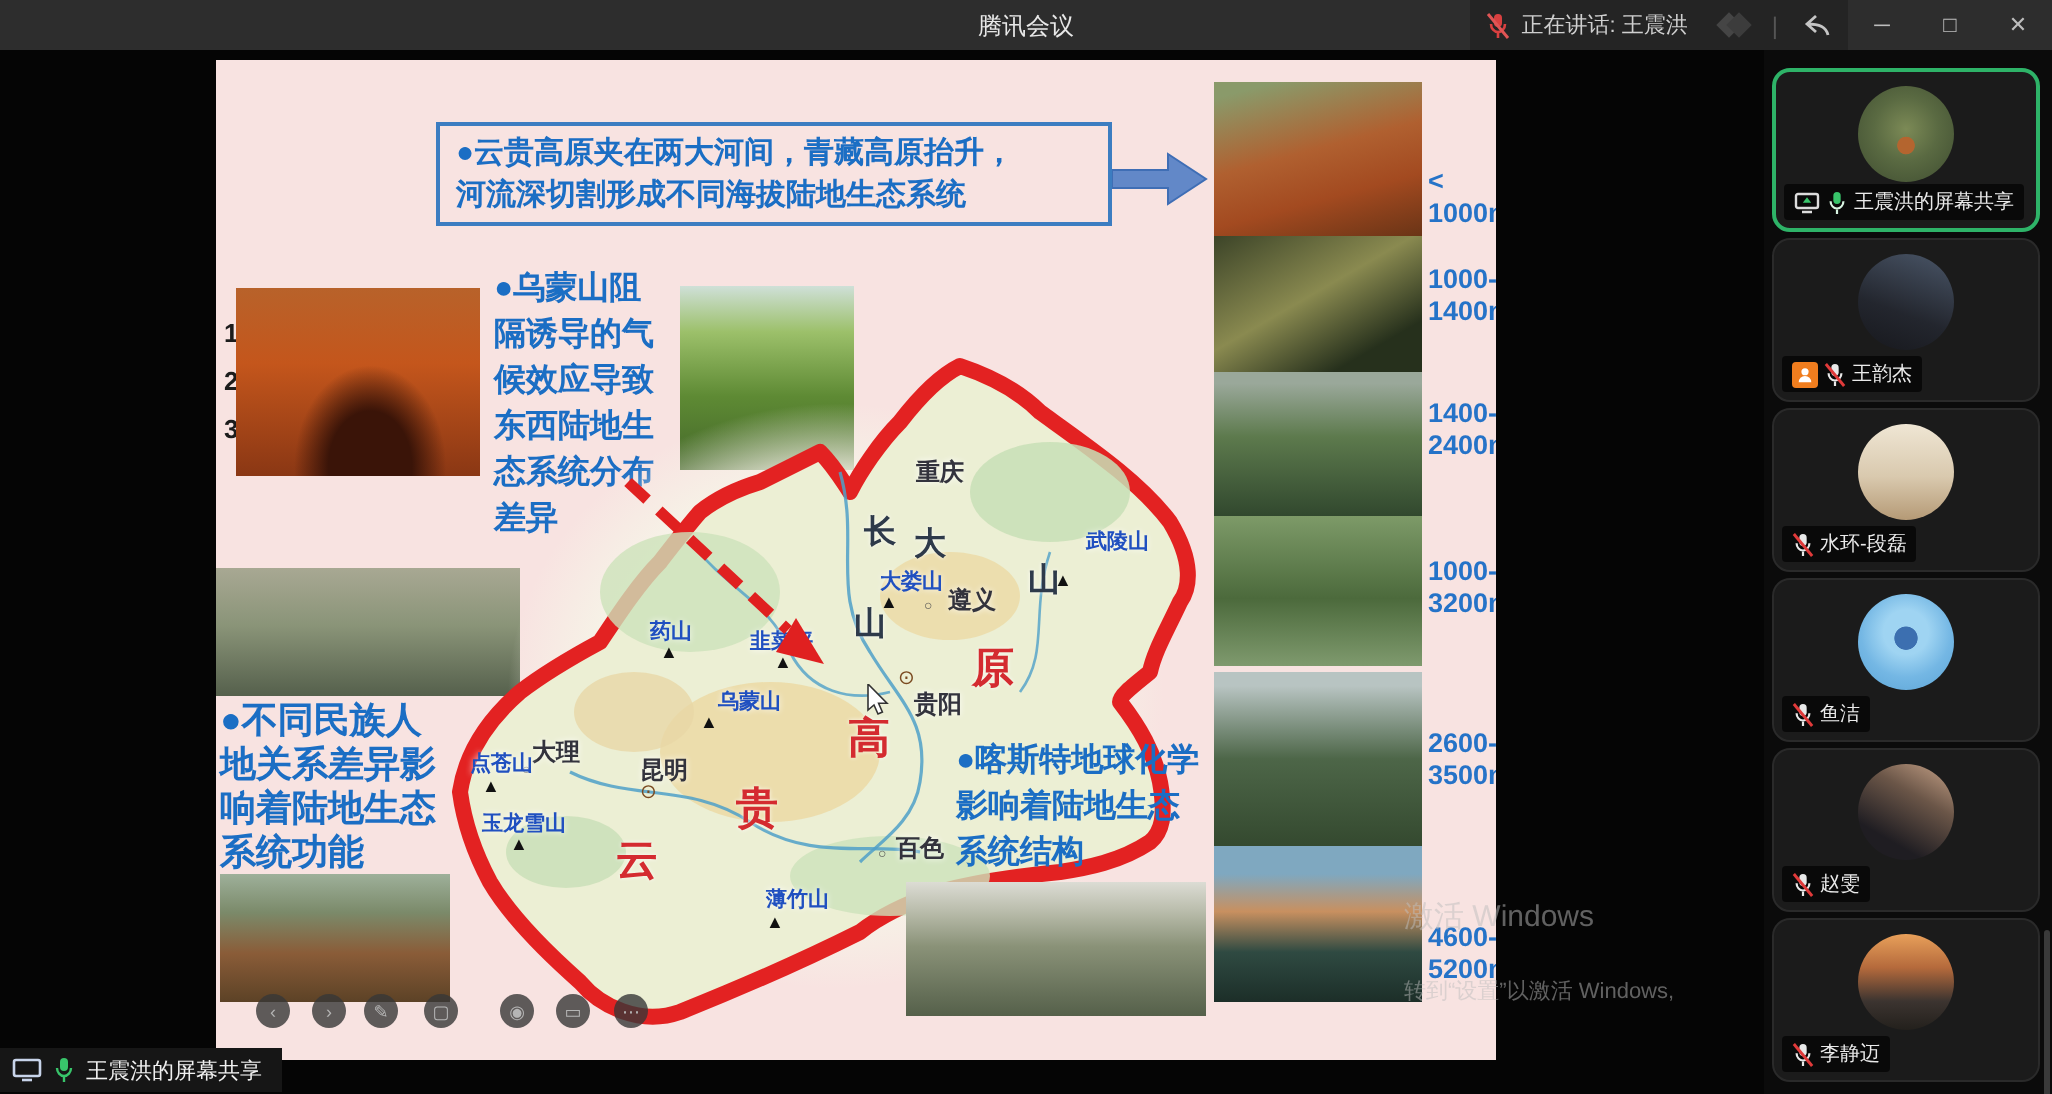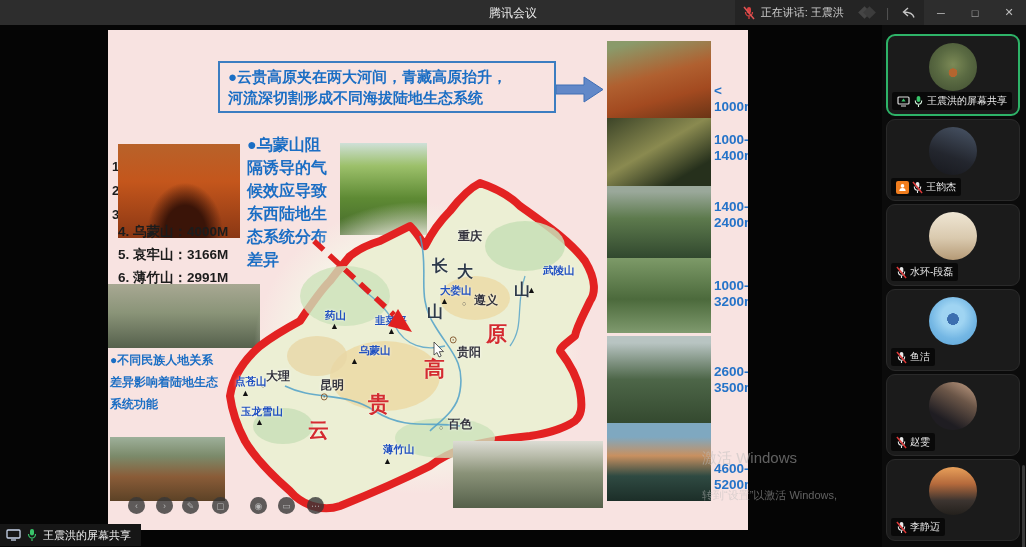--- a/index.html
+++ b/index.html
@@ -136,29 +136,24 @@
       </div>
 
       <div class="mnums">
         <div>1.</div>
         <div>2.</div>
         <div>3.</div>
       </div>
       <div class="photo" style="left:10px;top:114px;width:122px;height:94px;
         background:radial-gradient(ellipse at 55% 95%,#3a1408 0 22%,rgba(0,0,0,0) 40%),
         linear-gradient(180deg,#b8622a 0%,#c4561c 40%,#8a3714 100%)"></div>
-      <div class="mlist">
-        <div>4. 乌蒙山：4000M</div>
-        <div>5. 哀牢山：3166M</div>
-        <div>6. 薄竹山：2991M</div>
-      </div>
       <div class="frag">3M</div>
       <div class="photo" style="left:0;top:254px;width:152px;height:64px;
         background:linear-gradient(180deg,#a8a893 0%,#8a9478 45%,#55604c 100%)"></div>
-      <div class="note" style="left:2px;top:319px;width:112px;font-size:12px;line-height:22px">●不同民族人地关系差异影响着陆地生态系统功能</div>
+      <div class="note" style="left:2px;top:319px;width:112px;font-size:18px;line-height:22px">●不同民族人地关系差异影响着陆地生态系统功能</div>
       <div class="photo" style="left:2px;top:407px;width:115px;height:64px;
         background:linear-gradient(180deg,#9eb09a 0%,#7b8a6a 30%,#8a5c38 62%,#5c4226 100%)"></div>
 
       <div class="note" style="left:139px;top:103px;width:88px;font-size:16px;line-height:23px">●乌蒙山阻隔诱导的气候效应导致东西陆地生态系统分布差异</div>
       <div class="photo" style="left:232px;top:113px;width:87px;height:92px;
         background:linear-gradient(180deg,#cfe0d8 0%,#9cc06a 25%,#5e8a34 60%,#44672a 100%)"></div>
 
       <div class="map">
         <svg width="386" height="344" viewBox="0 0 386 344">
           <path d="M255,7 C270,12 285,20 295,30 C320,48 345,65 360,85 C372,105 370,118 365,125
@@ -228,20 +223,21 @@
         </span>
       </div>
 
       <div style="position:absolute;left:200px;top:205px">
         <svg width="118" height="108" viewBox="0 0 118 108">
           <line x1="6" y1="6" x2="86" y2="80" stroke="#e02020" stroke-width="5.5" stroke-dasharray="13 8"></line>
           <polygon points="104,97 80,91 90,74" fill="#e02020"></polygon>
         </svg>
       </div>
 
+      <div class="note" style="left:370px;top:339px;width:122px;font-size:16px;line-height:23px">●喀斯特地球化学影响着陆地生态系统结构</div>
       <div class="photo" style="left:345px;top:411px;width:150px;height:67px;
         background:linear-gradient(180deg,#dcdcd4 0%,#b9bcab 22%,#8a9278 48%,#55604a 100%)"></div>
 
       <div class="photo" style="left:499px;top:11px;width:104px;height:77px;
         background:linear-gradient(165deg,#8a9a6a 8%,#b06030 45%,#a34a20 70%,#6a3416 100%)"></div>
       <div class="photo" style="left:499px;top:88px;width:104px;height:68px;
         background:linear-gradient(150deg,#3c4428 0%,#8a8a50 45%,#26301c 80%)"></div>
       <div class="photo" style="left:499px;top:156px;width:104px;height:72px;
         background:linear-gradient(180deg,#9aa89a 8%,#5d7a4d 45%,#31482e 100%)"></div>
       <div class="photo" style="left:499px;top:228px;width:104px;height:75px;

